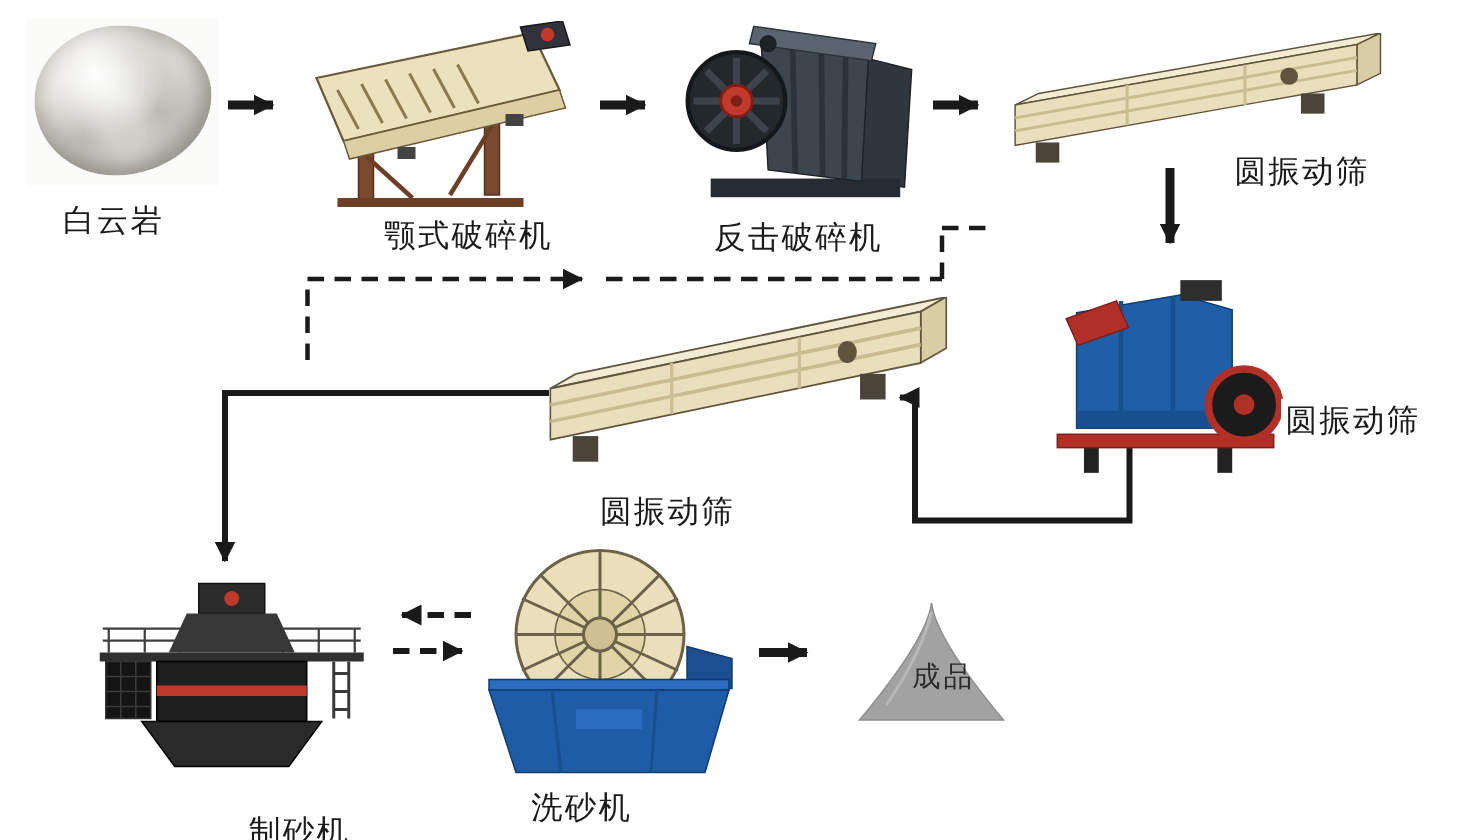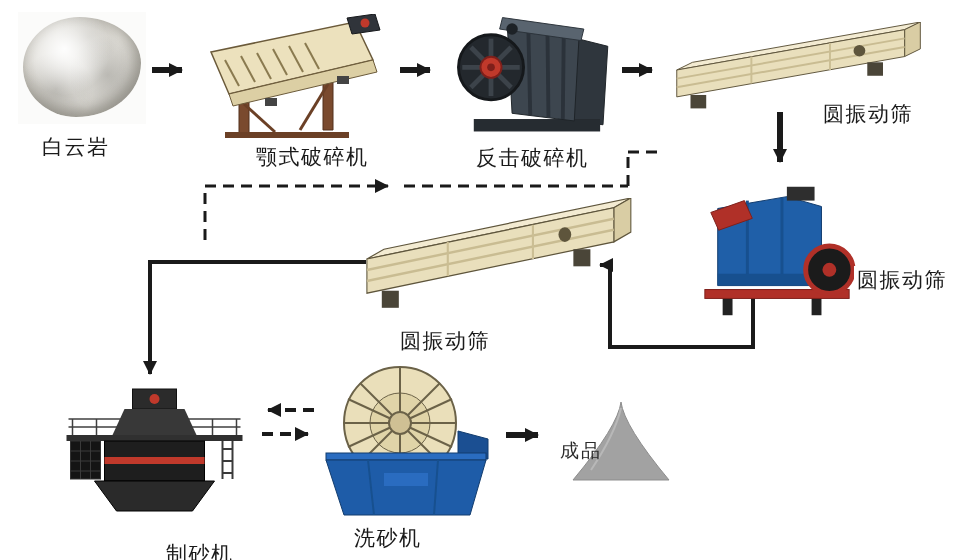--- a/index.html
+++ b/index.html
@@ -224,15 +224,15 @@
   <div class="label bg" style="left:820px;top:100px">圆振动筛</div>
 
   <div class="label bg" style="left:854px;top:266px">圆振动筛</div>
 
   <div class="label" style="left:400px;top:327px">圆振动筛</div>
 
   <div class="label" style="left:166px;top:540px">制砂机</div>
 
   <div class="label" style="left:354px;top:524px">洗砂机</div>
 
-  <div class="label product" style="left:560px;top:438px">成品</div>
+  <div class="label product" style="left:608px;top:438px">成品</div>
 
 </div>
 
 </body></html>

